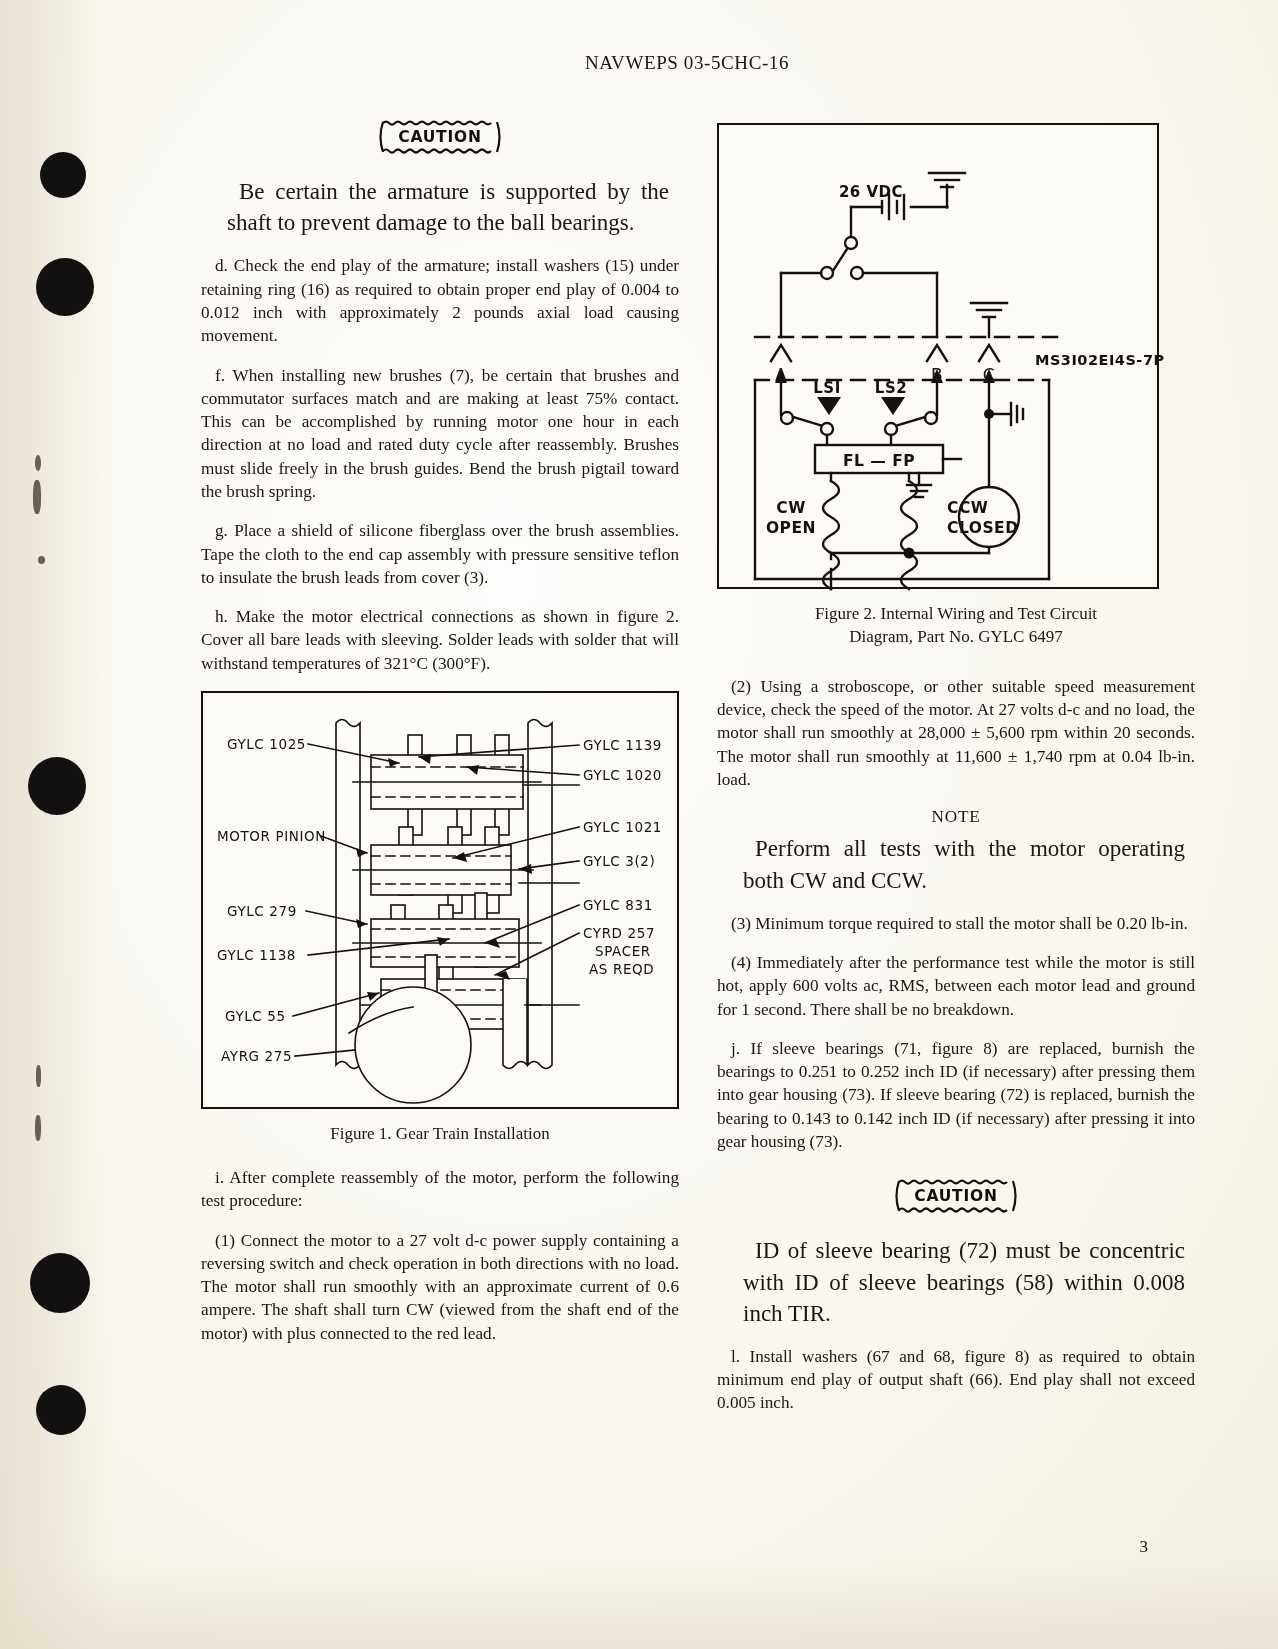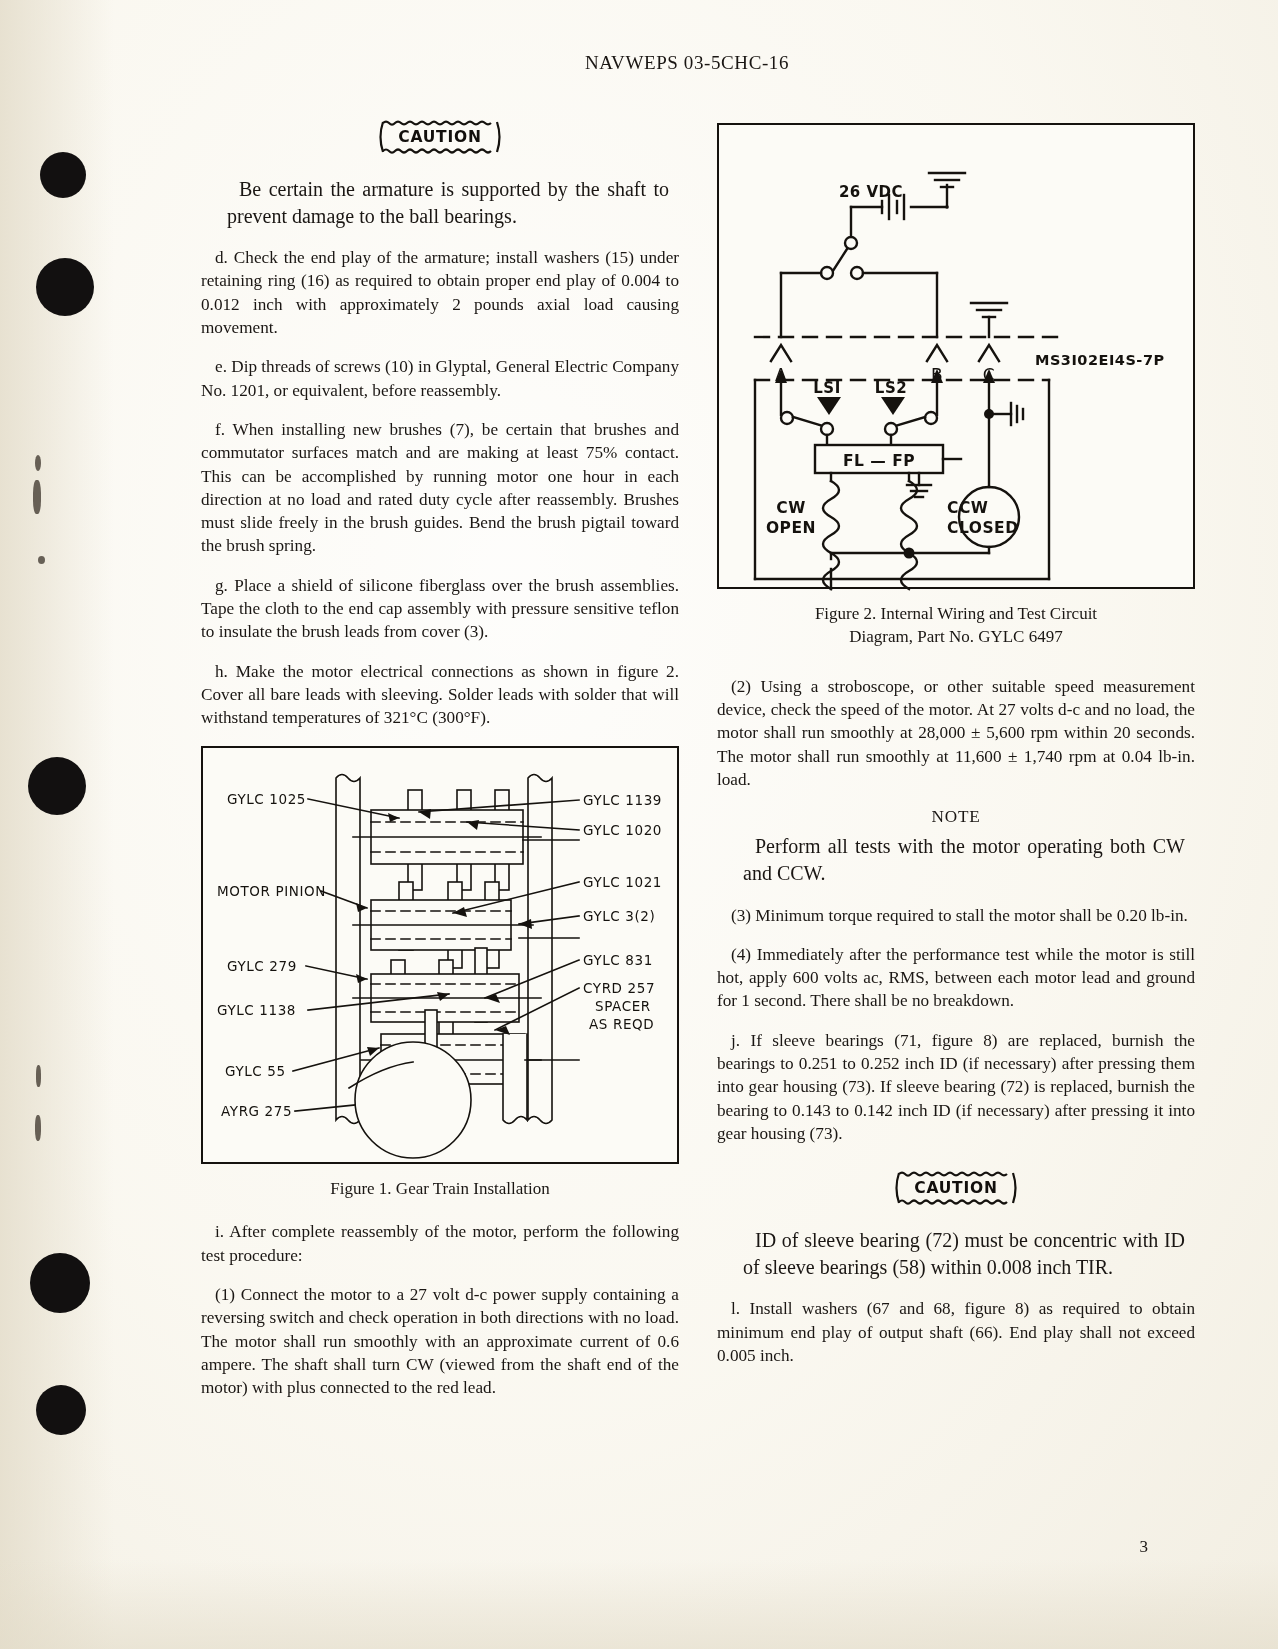--- a/index.html
+++ b/index.html
@@ -90,21 +90,21 @@
     text-align: justify;
     text-justify: inter-word;
     text-indent: 14px;
     -webkit-hyphens: none;
     hyphens: none;
   }
   p.indented {
     margin: 0 0 16px 0;
     padding-left: 26px;
     padding-right: 10px;
-    font-size: 20px;
+    font-size: 23px;
     line-height: 1.355;
     text-align: justify;
     text-indent: 12px;
   }
   .centered-head {
     text-align: center;
     font-size: 17.2px;
     margin: 0 0 6px 0;
     letter-spacing: 0.8px;
   }
@@ -190,21 +190,20 @@
             <path d="M7,31 q3,-3 6,0 t6,0 t6,0 t6,0 t6,0 t6,0 t6,0 t6,0 t6,0 t6,0 t6,0 t6,0 t6,0 t6,0 t6,0 t6,0 t6,0 t6,0" fill="none" stroke="#15120e" stroke-width="2.2"></path>
             <path d="M7,2 q-5,15 0,30" fill="none" stroke="#15120e" stroke-width="2.2"></path>
             <path d="M121,2 q5,15 0,30" fill="none" stroke="#15120e" stroke-width="2.2"></path>
           </svg>
           <span>CAUTION</span>
         </div>
       </div>
 
       <p class="indented">Be certain the armature is supported by the shaft to prevent damage to the ball bearings.</p>
       <p class="body">d. Check the end play of the armature; install washers (15) under retaining ring (16) as required to obtain proper end play of 0.004 to 0.012 inch with approximately 2 pounds axial load causing movement.</p>
-      <p class="body">e. Dip threads of screws (10) in Glyptal, General Electric Company No. 1201, or equivalent, before reassembly.</p>
       <p class="body">f. When installing new brushes (7), be certain that brushes and commutator surfaces match and are making at least 75% contact. This can be accomplished by running motor one hour in each direction at no load and rated duty cycle after reassembly. Brushes must slide freely in the brush guides. Bend the brush pigtail toward the brush spring.</p>
       <p class="body">g. Place a shield of silicone fiberglass over the brush assemblies. Tape the cloth to the end cap assembly with pressure sensitive teflon to insulate the brush leads from cover (3).</p>
       <p class="body">h. Make the motor electrical connections as shown in figure 2. Cover all bare leads with sleeving. Solder leads with solder that will withstand temperatures of 321°C (300°F).</p>
 
       <div class="figbox" style="width:478px; height:418px; margin-top:4px;">
         <svg viewBox="0 0 478 418" width="478" height="418">
           <g stroke="#15120e" fill="none" stroke-width="1.6" stroke-linecap="square">
 
             <path d="M133,30 q6,-7 12,0 q6,7 12,0 L157,372 q-6,7 -12,0 q-6,-7 -12,0 Z" fill="#fcfbf6"></path>
 
@@ -299,21 +298,21 @@
       </div>
 
       <div style="height:20px;"></div>
 
       <p class="body">i. After complete reassembly of the motor, perform the following test procedure:</p>
       <p class="body">(1) Connect the motor to a 27 volt d-c power supply containing a reversing switch and check operation in both directions with no load. The motor shall run smoothly with an approximate current of 0.6 ampere. The shaft shall turn CW (viewed from the shaft end of the motor) with plus connected to the red lead.</p>
     </div>
 
     <div class="col" id="col-right">
 
-      <div class="figbox" style="width:478px; height:466px; margin-top:3px;">
+      <div class="figbox" style="width:442px; height:466px; margin-top:3px;">
         <svg viewBox="0 0 478 466" width="478" height="466">
           <g stroke="#15120e" fill="none" stroke-width="2.4" stroke-linecap="square">
 
             <line x1="228" y1="60" x2="228" y2="82"></line>
             <line x1="210" y1="48" x2="246" y2="48"></line>
             <line x1="216" y1="55" x2="240" y2="55"></line>
             <line x1="222" y1="62" x2="234" y2="62"></line>
             <line x1="228" y1="82" x2="228" y2="82"></line>
             <line x1="228" y1="82" x2="228" y2="82"></line>
             <line x1="228" y1="82" x2="228" y2="82"></line>

